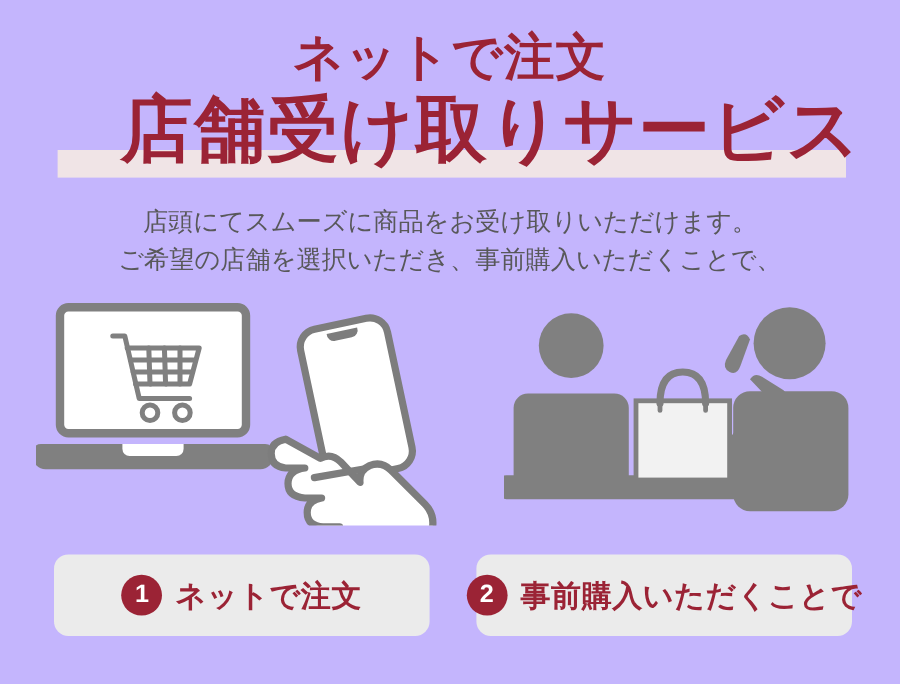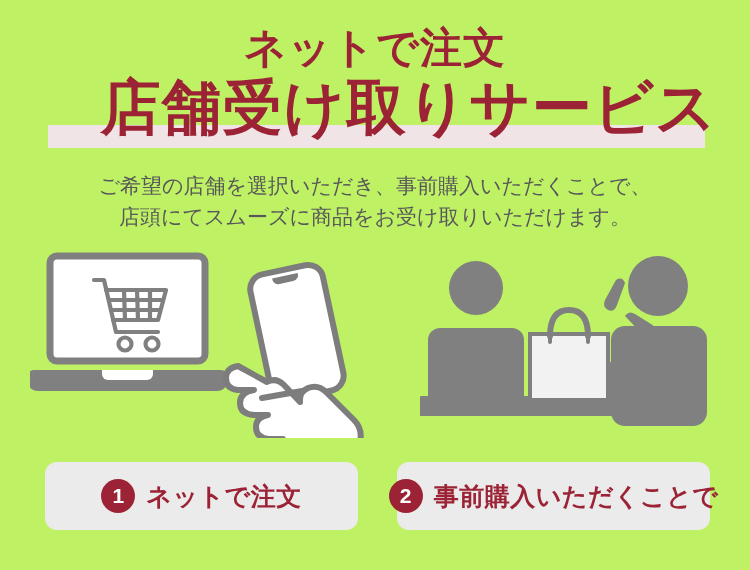--- a/index.html
+++ b/index.html
@@ -11,21 +11,21 @@
     height: 570px;
     background: #ffffff;
     font-family: "Liberation Sans", sans-serif;
     overflow: hidden;
     position: relative;
   }
   #banner {
     position: relative;
     width: 750px;
     height: 570px;
-    background: #bef264;
+    background: #c4b5fd;
   }
 
   
   .headline-block {
     position: absolute;
     left: 0;
     top: 0;
     width: 750px;
     height: 160px;
   }
@@ -153,22 +153,22 @@
 
 <div id="banner">
 
   <div class="headline-block">
     <div class="headline-sub">ネットで注文</div>
     <div class="pink-bar"></div>
     <div class="headline-main">店舗受け取りサービス</div>
   </div>
 
   <div class="description">
+    <span class="dline">店頭にてスムーズに商品をお受け取りいただけます。</span>
     <span class="dline">ご希望の店舗を選択いただき、事前購入いただくことで、</span>
-    <span class="dline">店頭にてスムーズに商品をお受け取りいただけます。</span>
   </div>
 
   <div class="illustrations">
 
     <div class="illu-left">
       <svg width="350" height="190" viewBox="0 0 350 190" xmlns="http://www.w3.org/2000/svg">
         <g>
 
           <rect x="20" y="8" width="155" height="105" rx="7" ry="7" fill="#ffffff" stroke="#808080" stroke-width="7"></rect>
 

